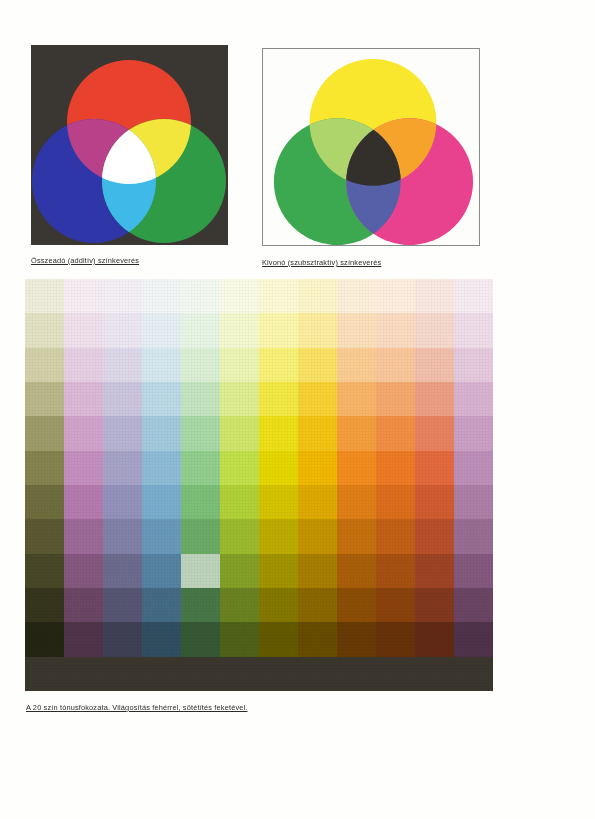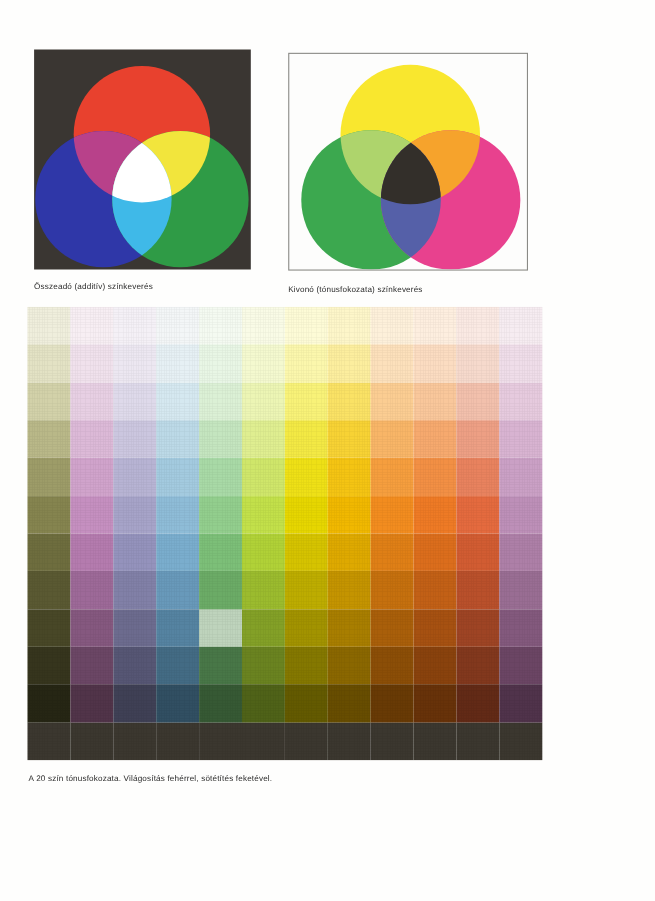--- a/index.html
+++ b/index.html
@@ -69,20 +69,21 @@
     inset: 0;
   }
 
   .caption {
     position: absolute;
     font-size: 7.4px;
     color: #2b2b2b;
     letter-spacing: 0.15px;
     white-space: nowrap;
     line-height: 10px;
+    text-decoration: underline;
   }
   #caption-additive {
     left: 31px;
     top: 256px;
   }
   #caption-subtractive {
     left: 262px;
     top: 258px;
   }
   #caption-grid {
@@ -192,21 +193,21 @@
             <circle cx="148" cy="134" r="64" fill="#5560a8"></circle>
           </g>
           <g clip-path="url(#s-yel)">
             <g clip-path="url(#s-grn)">
               <circle cx="148" cy="134" r="64" fill="#332f2a"></circle>
             </g>
           </g>
         </svg>
       </div>
     </div>
-    <div class="caption" id="caption-subtractive">Kivonó (tónusfokozata) színkeverés</div>
+    <div class="caption" id="caption-subtractive">Kivonó (szubsztraktív) színkeverés</div>
   </div>
 
   <div id="tone-grid-wrap">
     <div id="tone-grid">
         <div class="cell" style="background: rgb(239, 238, 220);"></div>
         <div class="cell" style="background: rgb(247, 238, 243);"></div>
         <div class="cell" style="background: rgb(244, 240, 246);"></div>
         <div class="cell" style="background: rgb(243, 246, 247);"></div>
         <div class="cell" style="background: rgb(244, 250, 241);"></div>
         <div class="cell" style="background: rgb(249, 251, 230);"></div>

